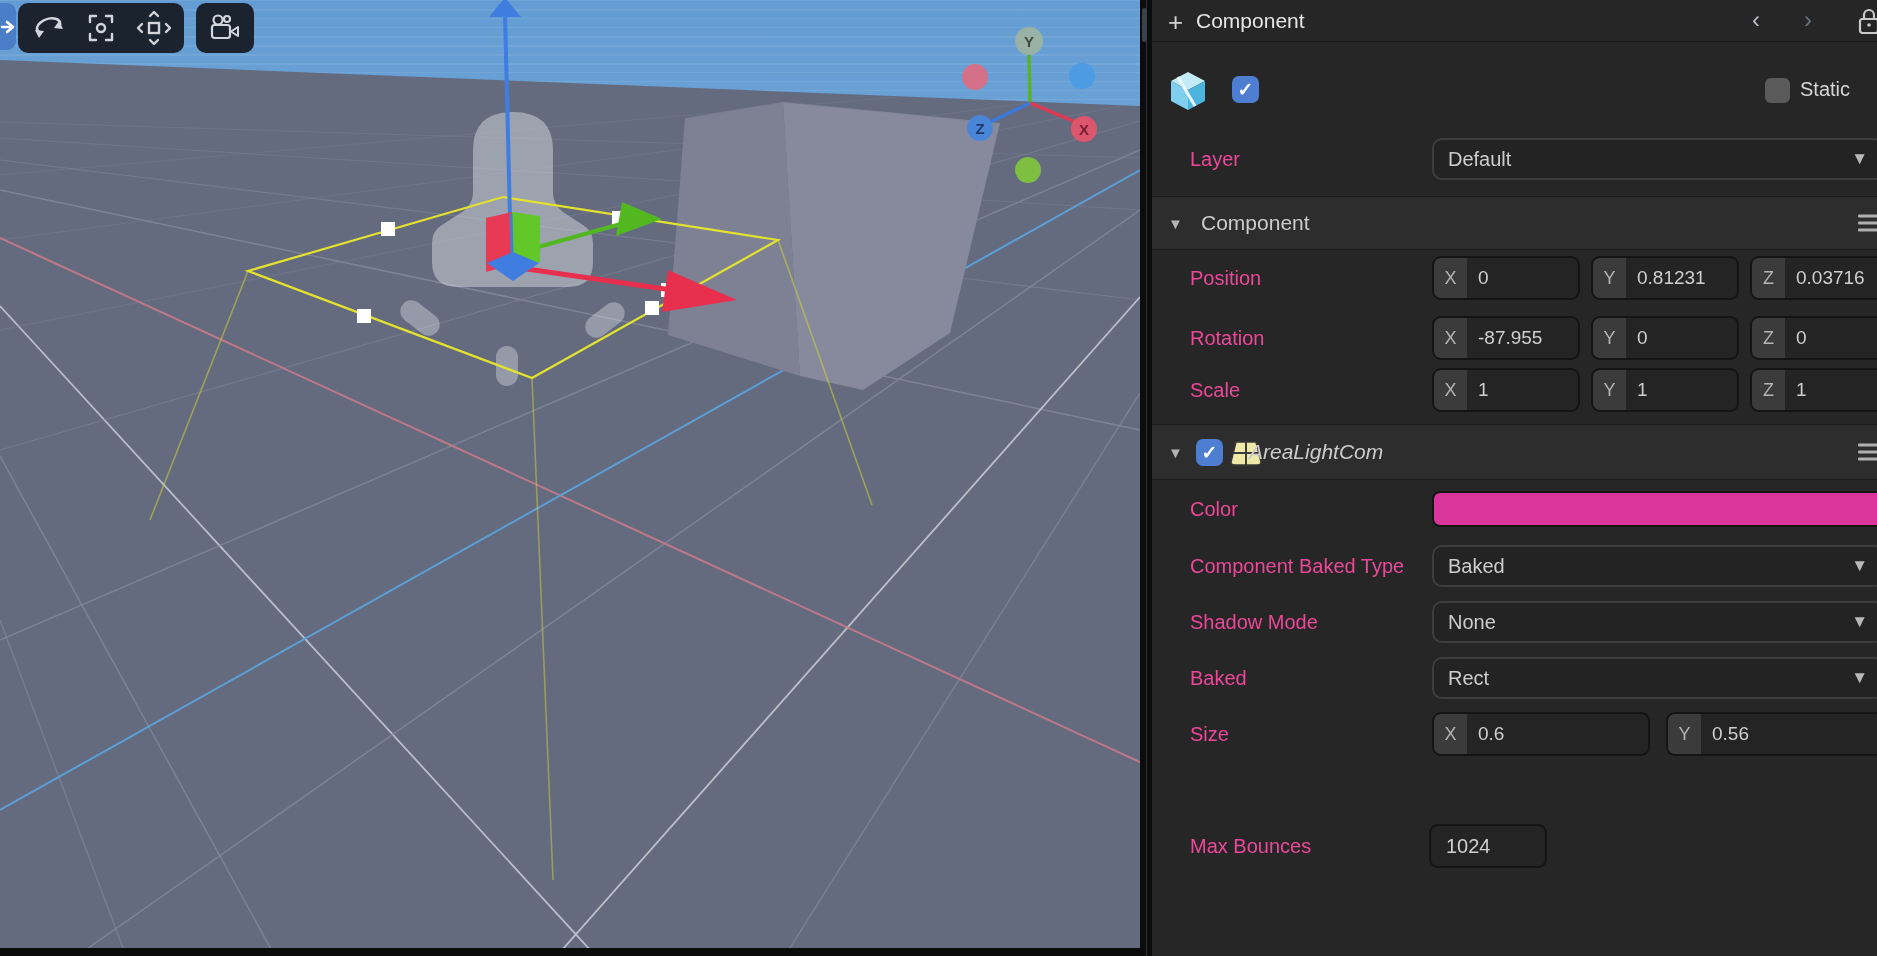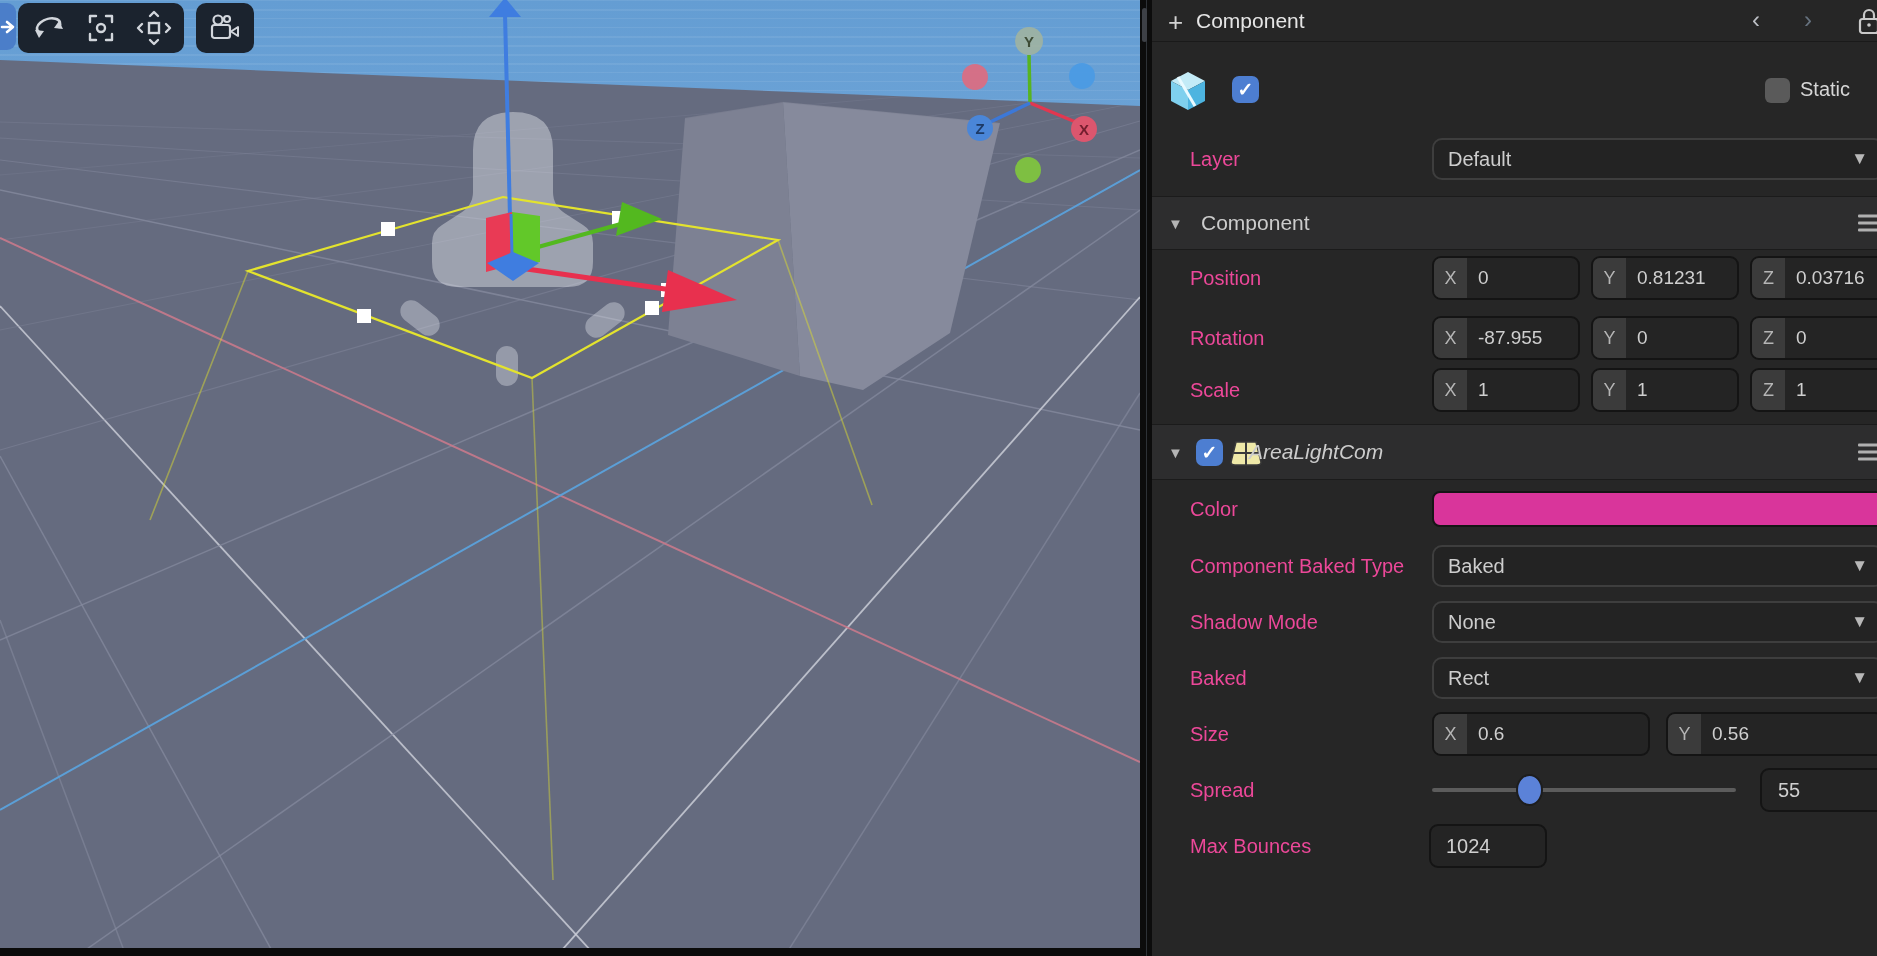--- a/index.html
+++ b/index.html
@@ -401,28 +401,20 @@
     <div class="vec-field size-x">
       <span class="vec-chip">X</span>
       <span class="vec-val">0.6</span>
     </div>
     <div class="vec-field size-y">
       <span class="vec-chip">Y</span>
       <span class="vec-val">0.56</span>
     </div>
   </div>
 
-  <div class="row row-spread">
-    <span class="row-label">Spread</span>
-    <div class="slider-track"></div>
-    <div class="slider-handle"></div>
-    <div class="spread-box">
-      <span>55</span>
-    </div>
-  </div>
 
   <div class="row row-maxb">
     <span class="row-label">Max Bounces</span>
     <div class="maxb-box">
       <span>1024</span>
     </div>
   </div>
 
 </div>
 

